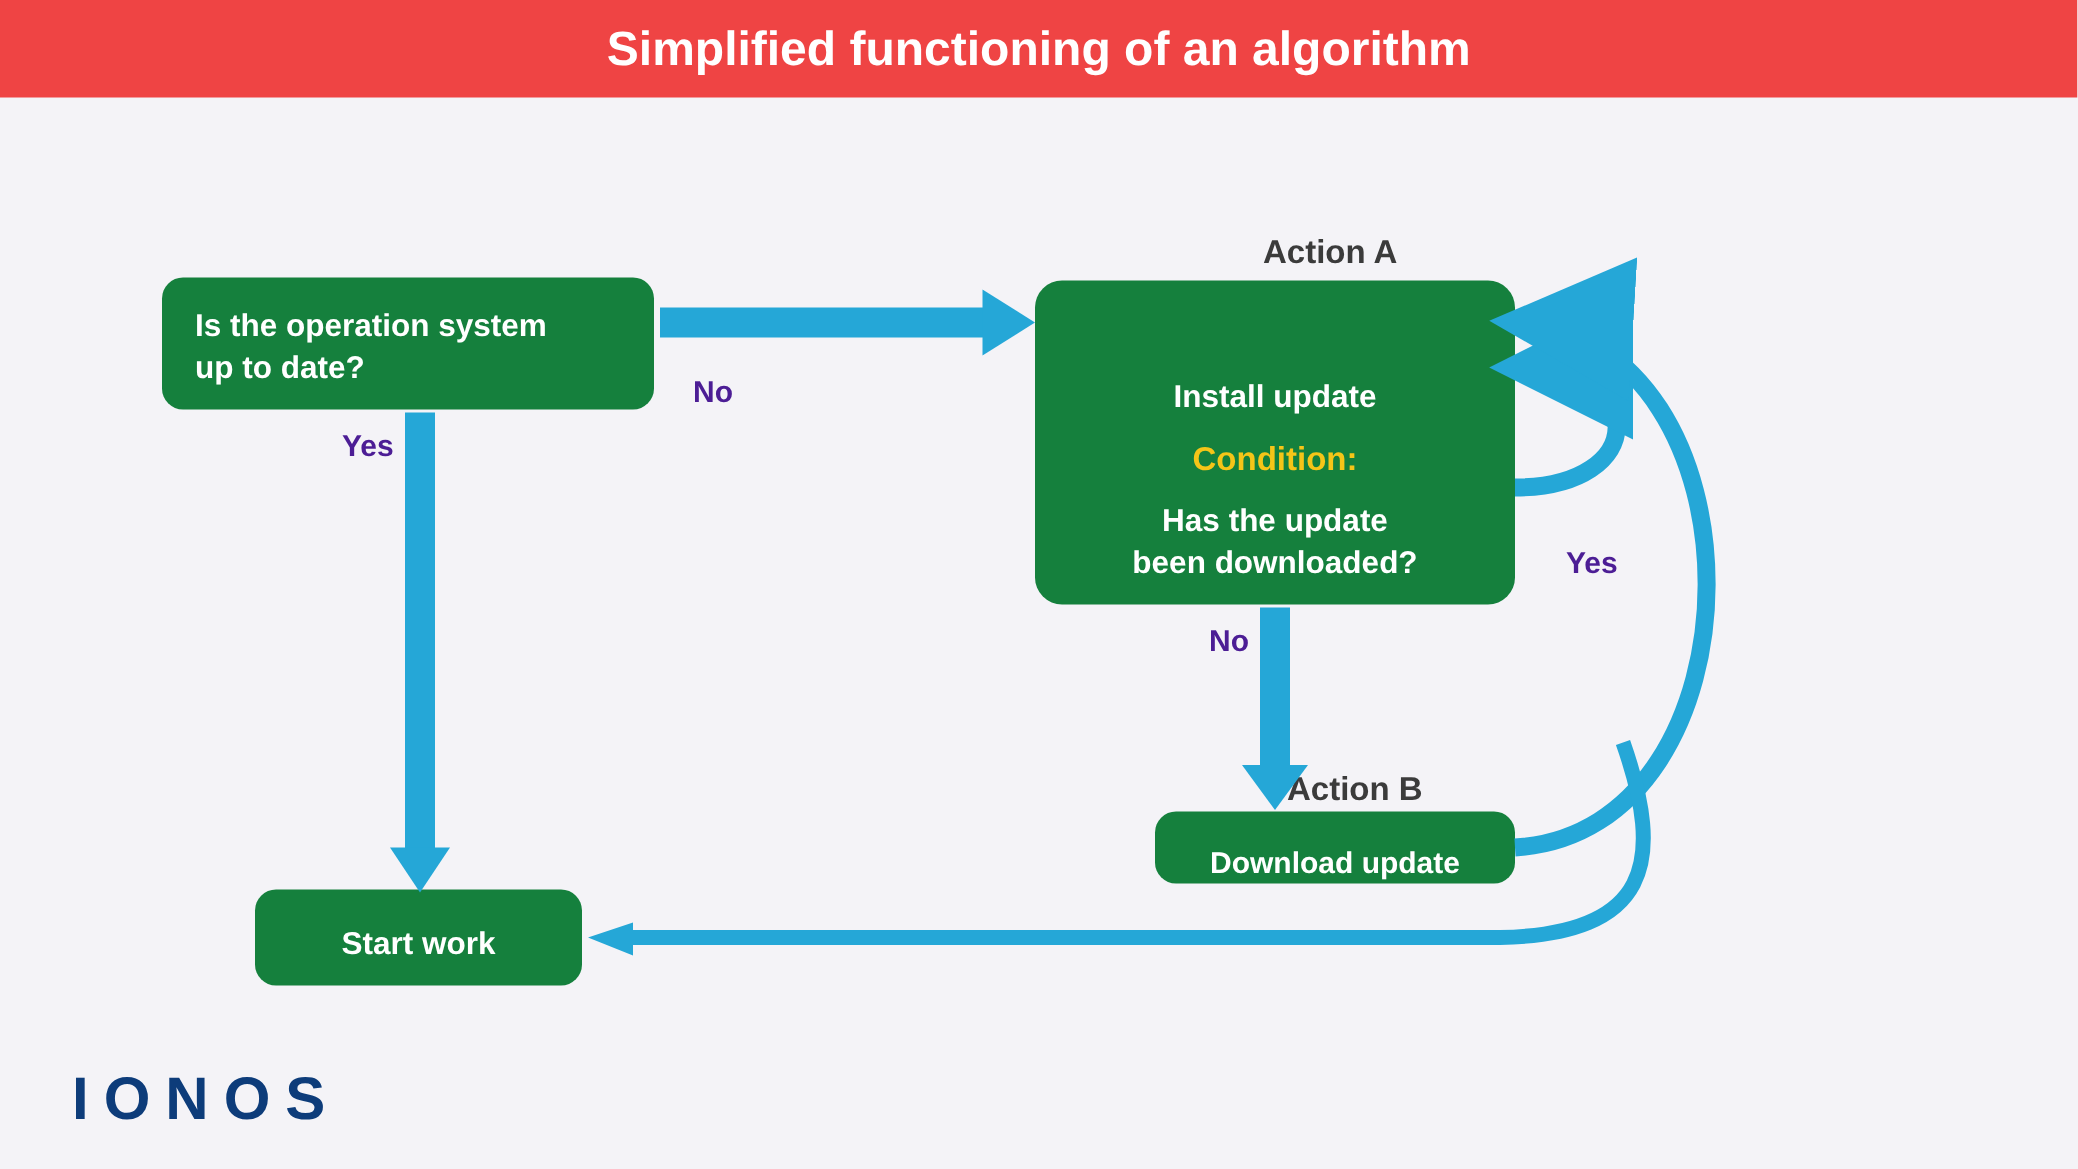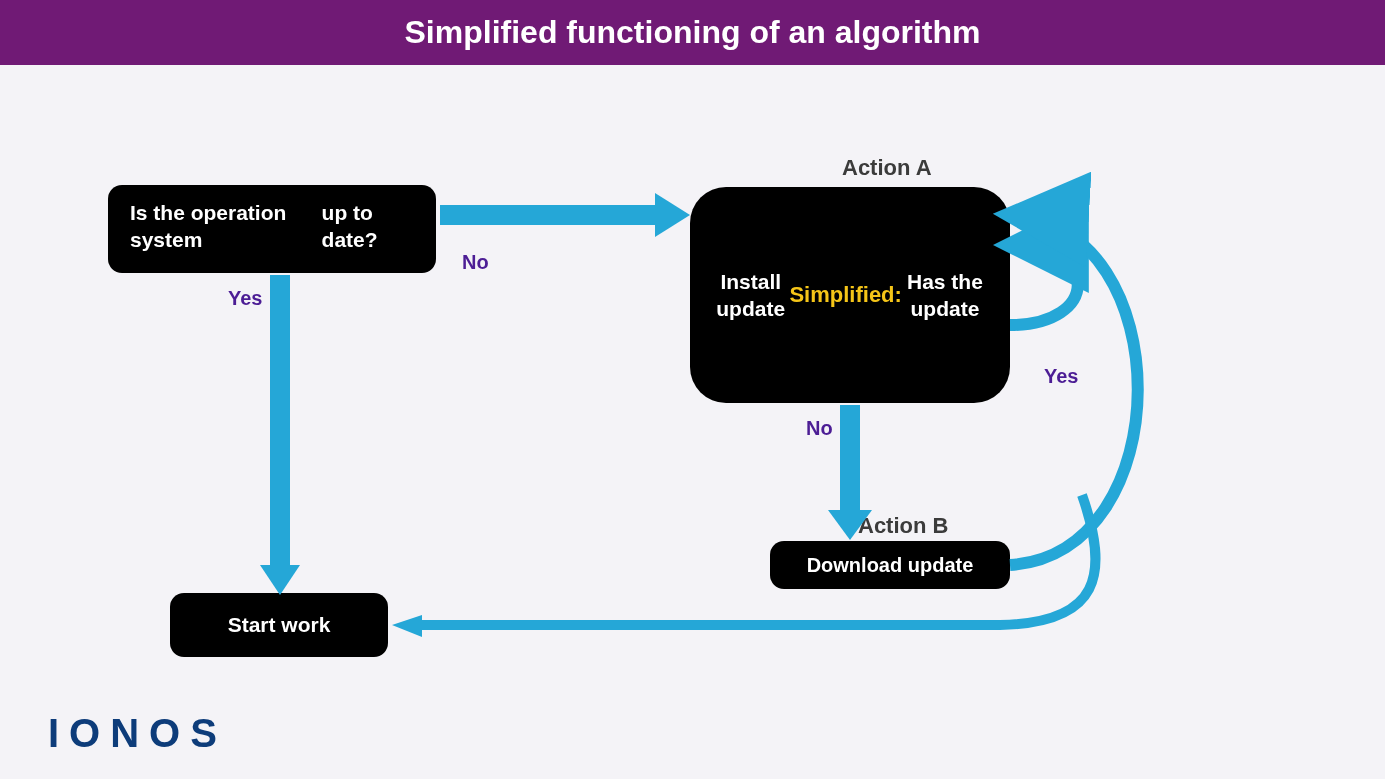--- a/index.html
+++ b/index.html
@@ -5,41 +5,41 @@
   * { margin: 0; padding: 0; box-sizing: border-box; }
   body {
     width: 1385px;
     height: 779px;
     background: #f4f3f7;
     font-family: -apple-system, BlinkMacSystemFont, "Segoe UI", Arial, sans-serif;
     position: relative;
     overflow: hidden;
   }
   .header {
-    background: #701a75;
+    background: #ef4444;
     color: #fff;
     text-align: center;
     padding: 14px 12px;
     font-size: 32px;
     font-weight: 700;
   }
   .canvas {
     position: relative;
     width: 100%;
     height: calc(100% - 66px);
   }
   .node {
     position: absolute;
-    background: #000000;
+    background: #15803d;
     color: #fff;
     border-radius: 14px;
     font-weight: 700;
     display: flex;
-    flex-direction: row;
-    justify-content: center;
+    flex-direction: column;
+    justify-content: flex-end;
     padding: 14px 22px;
     line-height: 1.3;
   }
   .node-a-big { border-radius: 36px; text-align: center; align-items: center; }
   .node-a-big .cond { color: #f5c518; margin: 14px 0; font-size: 22px; }
   .label {
     position: absolute;
     color: #3b3b3b;
     font-weight: 700;
     font-size: 22px;
@@ -71,24 +71,25 @@
 
 <div class="canvas">
 
   <div class="node" style="left:108px; top:120px; width:328px; height:88px; font-size:21px;">
     <span>Is the operation system</span>
     <span>up to date?</span>
   </div>
 
   <div class="label" style="left:814px; top:90px;">Action A</div>
 
-  <div class="node node-a-big" style="left:690px; top:122px; width:320px; height:216px; font-size:21px;">
+  <div class="node node-a-big" style="left:690px; top:122px; width:320px; height:216px; font-size:21px;border-radius:18px;">
     <span>Install update</span>
-    <span class="cond">Simplified:</span>
+    <span class="cond">Condition:</span>
     <span>Has the update</span>
+    <span>been downloaded?</span>
   </div>
 
   <div class="label" style="left:830px; top:448px;">Action B</div>
 
   <div class="node" style="left:770px; top:476px; width:240px; height:48px; font-size:20px; text-align:center; align-items:center; padding:0;">
     <span>Download update</span>
   </div>
 
   <div class="node" style="left:170px; top:528px; width:218px; height:64px; font-size:21px; text-align:center; align-items:center;">
     <span>Start work</span>

